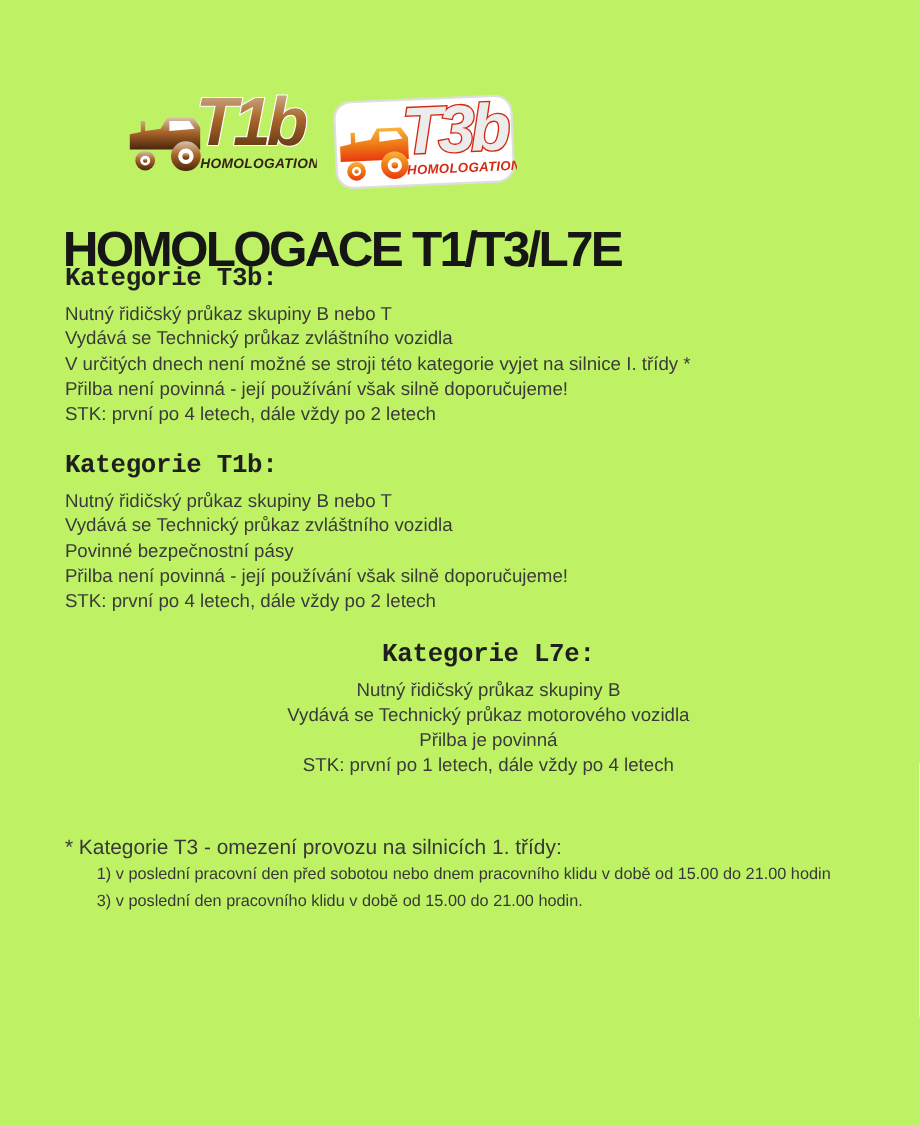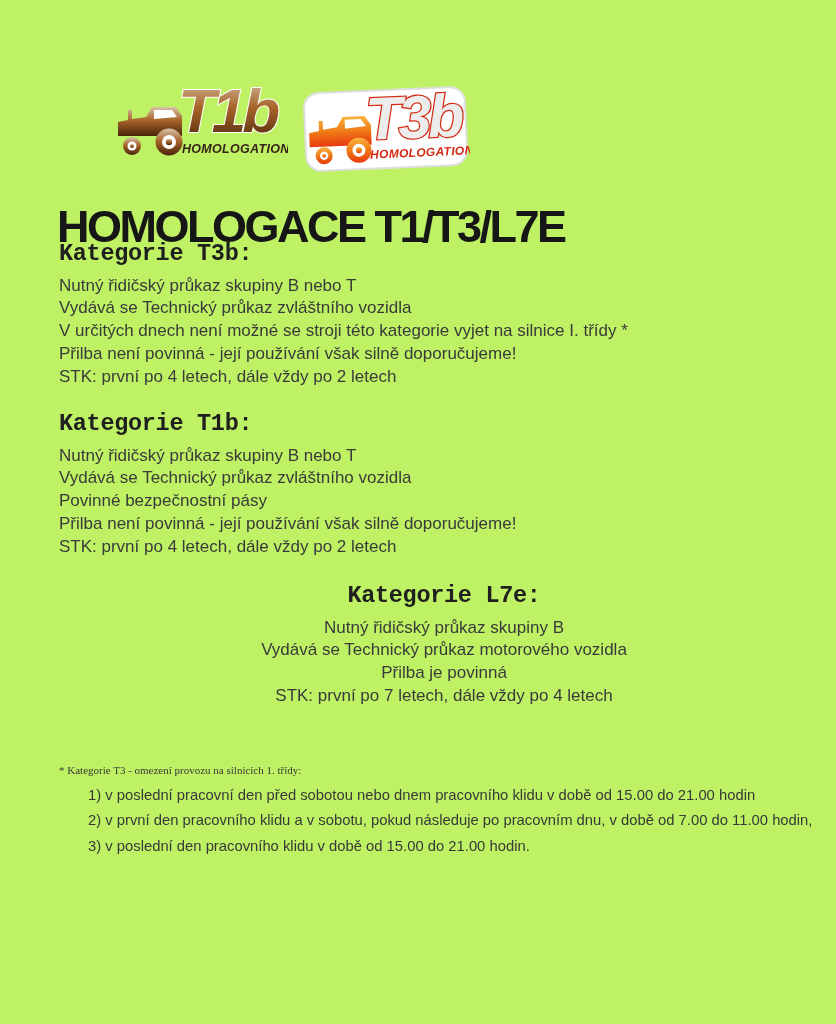--- a/index.html
+++ b/index.html
@@ -22,21 +22,21 @@
   #section-l7e { top:584px;text-align:center; }
   .section-heading {
     font-size:23.5px; font-weight:bold; color:#1f1f1f;
     line-height:1; letter-spacing:-0.3px; margin:0 0 9px 0;font-family:Liberation Mono, monospace;
   }
   .body-line {
     font-size:17px; line-height:22.9px; color:#3a3a3a; white-space:nowrap;
   }
   .footnote { position:absolute; left:59px; top:758px; width:775px; }
   .fn-title {
-    font-size:11px; line-height:25.2px; color:#383838; white-space:nowrap;font-family:Liberation Serif, serif;
+    font-size:19px; line-height:25.2px; color:#383838; white-space:nowrap;
   }
   .fn-line {
     margin-left:29px; font-size:14.8px; line-height:25.2px;
     color:#383838; white-space:nowrap;
   }
   svg text { font-family:"Liberation Sans", sans-serif; }
 </style>
 </head>
 <body>
 
@@ -107,23 +107,22 @@
     <div class="body-line">Povinné bezpečnostní pásy</div>
     <div class="body-line">Přilba není povinná - její používání však silně doporučujeme!</div>
     <div class="body-line">STK: první po 4 letech, dále vždy po 2 letech</div>
   </div>
 
   <div id="section-l7e" class="section">
     <h2 class="section-heading">Kategorie L7e:</h2>
     <div class="body-line">Nutný řidičský průkaz skupiny B</div>
     <div class="body-line">Vydává se Technický průkaz motorového vozidla</div>
     <div class="body-line">Přilba je povinná</div>
-    <div class="body-line">STK: první po 7 letech, dále vždy po 4 letech</div>
+    <div class="body-line">STK: první po 1 letech, dále vždy po 4 letech</div>
   </div>
 
   <div class="footnote">
     <div class="fn-title">* Kategorie T3 - omezení provozu na silnicích 1. třídy:</div>
     <div class="fn-line">1) v poslední pracovní den před sobotou nebo dnem pracovního klidu v době od 15.00 do 21.00 hodin</div>
-    <div class="fn-line">2) v první den pracovního klidu a v sobotu, pokud následuje po pracovním dnu, v době od 7.00 do 11.00 hodin,</div>
     <div class="fn-line">3) v poslední den pracovního klidu v době od 15.00 do 21.00 hodin.</div>
   </div>
 
 </div>
 
 </body></html>

